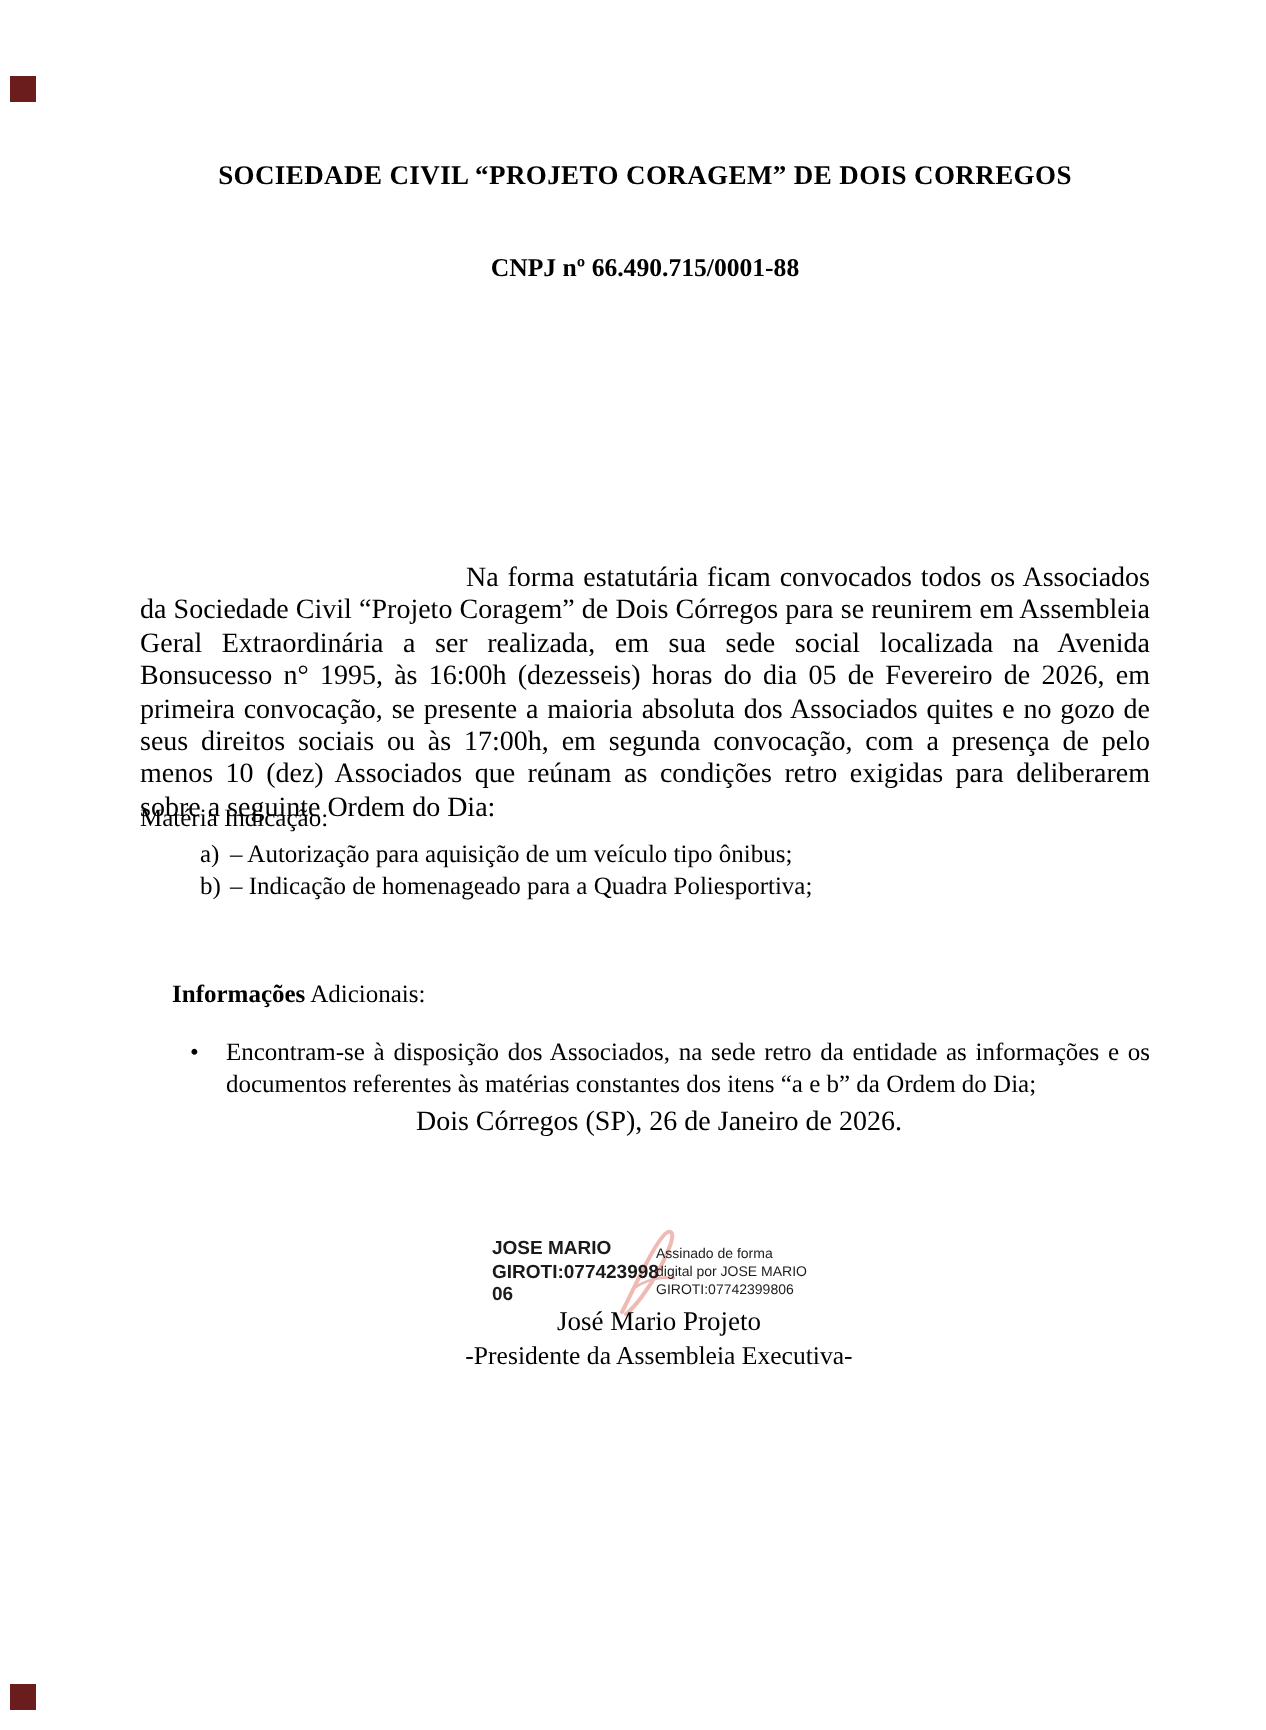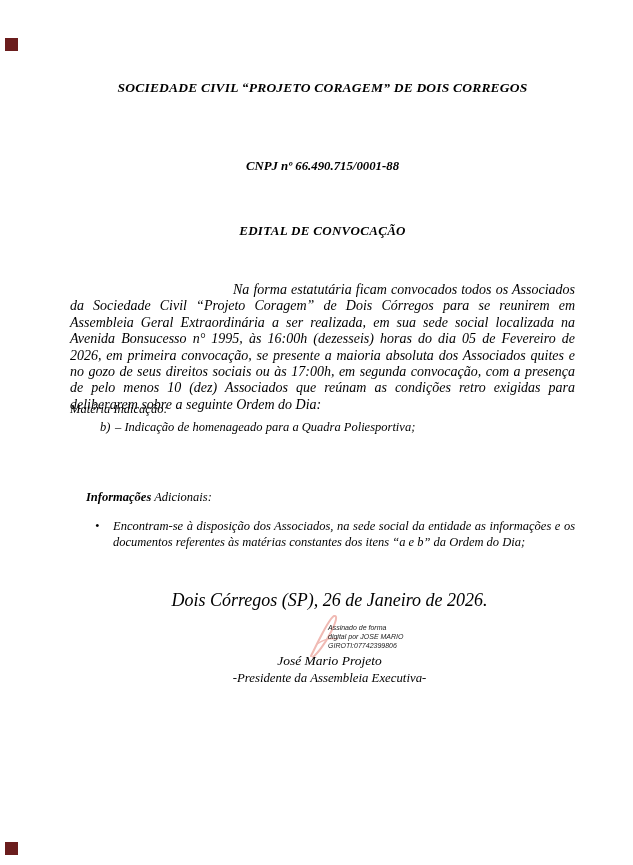--- a/index.html
+++ b/index.html
@@ -8,21 +8,20 @@
     background: #ffffff;
   }
   .page {
     position: relative;
     width: 633px;
     height: 865px;
     background: #ffffff;
     font-family: "Liberation Serif", serif;
     color: #000000;
     overflow: hidden;
-    font-style: italic;
   }
   .corner-marker {
     position: absolute;
     width: 13px;
     height: 13px;
     left: 5px;
   }
   .corner-marker.top { top: 38px; }
   .corner-marker.bottom { top: 842px; }
 
@@ -36,21 +35,20 @@
   .doc-title {
     top: 80px;
     font-size: 13.5px;
     font-weight: bold;
     letter-spacing: 0.2px;
   }
   .doc-cnpj {
     top: 127px;
     font-size: 12.8px;
     font-weight: bold;
-    margin-top: 32px;
   }
   .doc-assembly {
     top: 175px;
     font-size: 12.8px;
     font-weight: normal;
   }
   .doc-edital {
     top: 223px;
     font-size: 13px;
     font-weight: bold;
@@ -96,23 +94,23 @@
     left: 25px;
     top: 0;
     font-size: 12.5px;
   }
   .bullet-text {
     margin-left: 43px;
     text-align: justify;
   }
 
   .date-line {
-    top: 590px;
+    top: 554px;
     left: 77px;
-    font-size: 18px;
+    font-size: 14px;
     text-align: center;
   }
 
   .sig-stamp-name {
     position: absolute;
     left: 246px;
     top: 619px;
     font-family: "Liberation Sans", sans-serif;
     font-size: 9.5px;
     font-weight: 700;
@@ -152,43 +150,46 @@
 </head>
 <body>
 
 <div class="page">
 
   <div class="corner-marker top" style="background: rgb(107, 29, 29);"></div>
   <div class="corner-marker bottom" style="background: rgb(107, 29, 29);"></div>
 
   <div class="col center doc-title">SOCIEDADE CIVIL “PROJETO CORAGEM” DE DOIS CORREGOS</div>
   <div class="col center doc-cnpj">CNPJ nº 66.490.715/0001-88</div>
-  <div class="col center doc-edital">EDITAL DE CONVOCAÇÃO</div>
 
   <div class="col main-par">Na forma estatutária ficam convocados todos os Associados da Sociedade Civil “Projeto Coragem” de Dois Córregos para se reunirem em Assembleia Geral Extraordinária a ser realizada, em sua sede social localizada na Avenida Bonsucesso n° 1995, às 16:00h (dezesseis) horas do dia 05 de Fevereiro de 2026, em primeira convocação, se presente a maioria absoluta dos Associados quites e no gozo de seus direitos sociais ou às 17:00h, em segunda convocação, com a presença de pelo menos 10 (dez) Associados que reúnam as condições retro exigidas para deliberarem sobre a seguinte Ordem do Dia:</div>
 
   <div class="col agenda-heading">Matéria Indicação:</div>
 
   <div class="col agenda-list">
+    <div class="agenda-row"><span class="agenda-marker">a)</span><span>– Autorização para aquisição de um veículo tipo ônibus;</span></div>
     <div class="agenda-row"><span class="agenda-marker">b)</span><span>– Indicação de homenageado para a Quadra Poliesportiva;</span></div>
   </div>
 
   <div class="col info-heading"><span class="b">Informações</span><span> Adicionais:</span></div>
 
   <div class="col info-bullet" style="position:absolute;">
     <span class="bullet-dot">•</span>
-    <div class="bullet-text">Encontram-se à disposição dos Associados, na sede social da entidade as informações e os documentos referentes às matérias constantes dos itens “a e b” da Ordem do Dia;</div>
+    <div class="bullet-text">Encontram-se à disposição dos Associados, na sede retro da entidade as informações e os documentos referentes às matérias constantes dos itens “a e b” da Ordem do Dia;</div>
   </div>
 
   <div class="col center date-line">Dois Córregos (SP), 26 de Janeiro de 2026.</div>
 
   <svg class="sig-flourish" viewBox="0 0 44 50">
     <path d="M 8 46 C 16 30 26 8 31 6 C 35 5 33 12 28 22 C 22 34 14 44 10 47" fill="none" stroke="#f0bab4" stroke-width="2" stroke-linecap="round"></path>
     <path d="M 14 34 C 20 30 28 28 34 29" fill="none" stroke="#f0bab4" stroke-width="1.4" stroke-linecap="round"></path>
   </svg>
+  <div class="sig-stamp-name">JOSE MARIO
+GIROTI:077423998
+06</div>
   <div class="sig-stamp-detail">Assinado de forma
 digital por JOSE MARIO
 GIROTI:07742399806</div>
 
   <div class="col center signer-name">José Mario Projeto</div>
   <div class="col center signer-title">-Presidente da Assembleia Executiva-</div>
 
 </div>
 
 </body></html>

